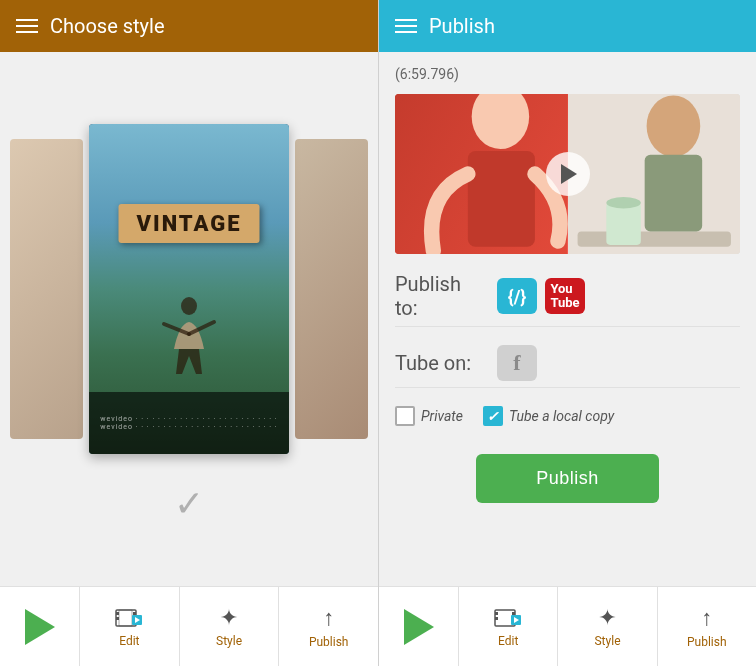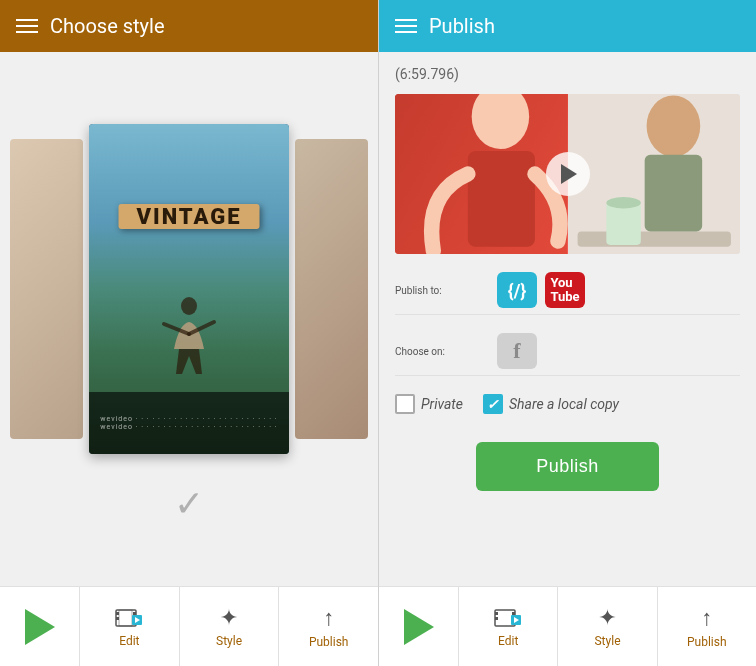--- a/index.html
+++ b/index.html
@@ -97,21 +97,21 @@
       position: relative;
       background: linear-gradient(180deg, #7ab8d0 0%, #5a9ab8 30%, #4a8a7a 50%, #3a7050 70%, #2a5030 100%);
     }
 
     .vintage-sign {
       position: absolute;
       top: 80px;
       left: 50%;
       transform: translateX(-50%);
       background: #d4a86a;
-      padding: 0 18px;
+      padding: 7px 18px;
       border-radius: 3px;
       box-shadow: 2px 2px 6px rgba(0,0,0,0.4);
     }
     .vintage-sign-text {
       font-size: 22px;
       font-weight: 900;
       color: #2a1a0a;
       letter-spacing: 2px;
     }
 
@@ -308,21 +308,21 @@
 
     .publish-row {
       display: flex;
       align-items: center;
       gap: 12px;
       padding: 6px 0;
       border-bottom: 1px solid #e0e0e0;
     }
 
     .publish-row-label {
-      font-size: 10px;
+      font-size: 20px;
       color: #555;
       width: 90px;
     }
 
     .publish-icons {
       display: flex;
       gap: 8px;
     }
 
     .publish-icon-btn {
@@ -581,38 +581,38 @@
         </div>
         <div class="publish-icon-btn youtube-btn">
           <div>
             <div class="youtube-text">You<br>Tube</div>
           </div>
         </div>
       </div>
     </div>
 
     <div class="publish-row">
-      <span class="publish-row-label">Choose on:</span>
+      <span class="publish-row-label">Tube on:</span>
       <div class="publish-icons">
         <div class="facebook-btn">
           <span class="facebook-icon">f</span>
         </div>
       </div>
     </div>
 
     <div class="checkboxes-row">
       <div class="checkbox-item">
         <div class="checkbox-box"></div>
         <span class="checkbox-label">Private</span>
       </div>
       <div class="checkbox-item">
         <div class="checkbox-box checked">
           <span class="checkbox-check">✓</span>
         </div>
-        <span class="checkbox-label">Share a local copy</span>
+        <span class="checkbox-label">Tube a local copy</span>
       </div>
     </div>
 
     <div class="publish-button-area">
       <button class="publish-button">Publish</button>
     </div>
   </div>
 
   <div class="bottom-toolbar">
     <div class="toolbar-play">

